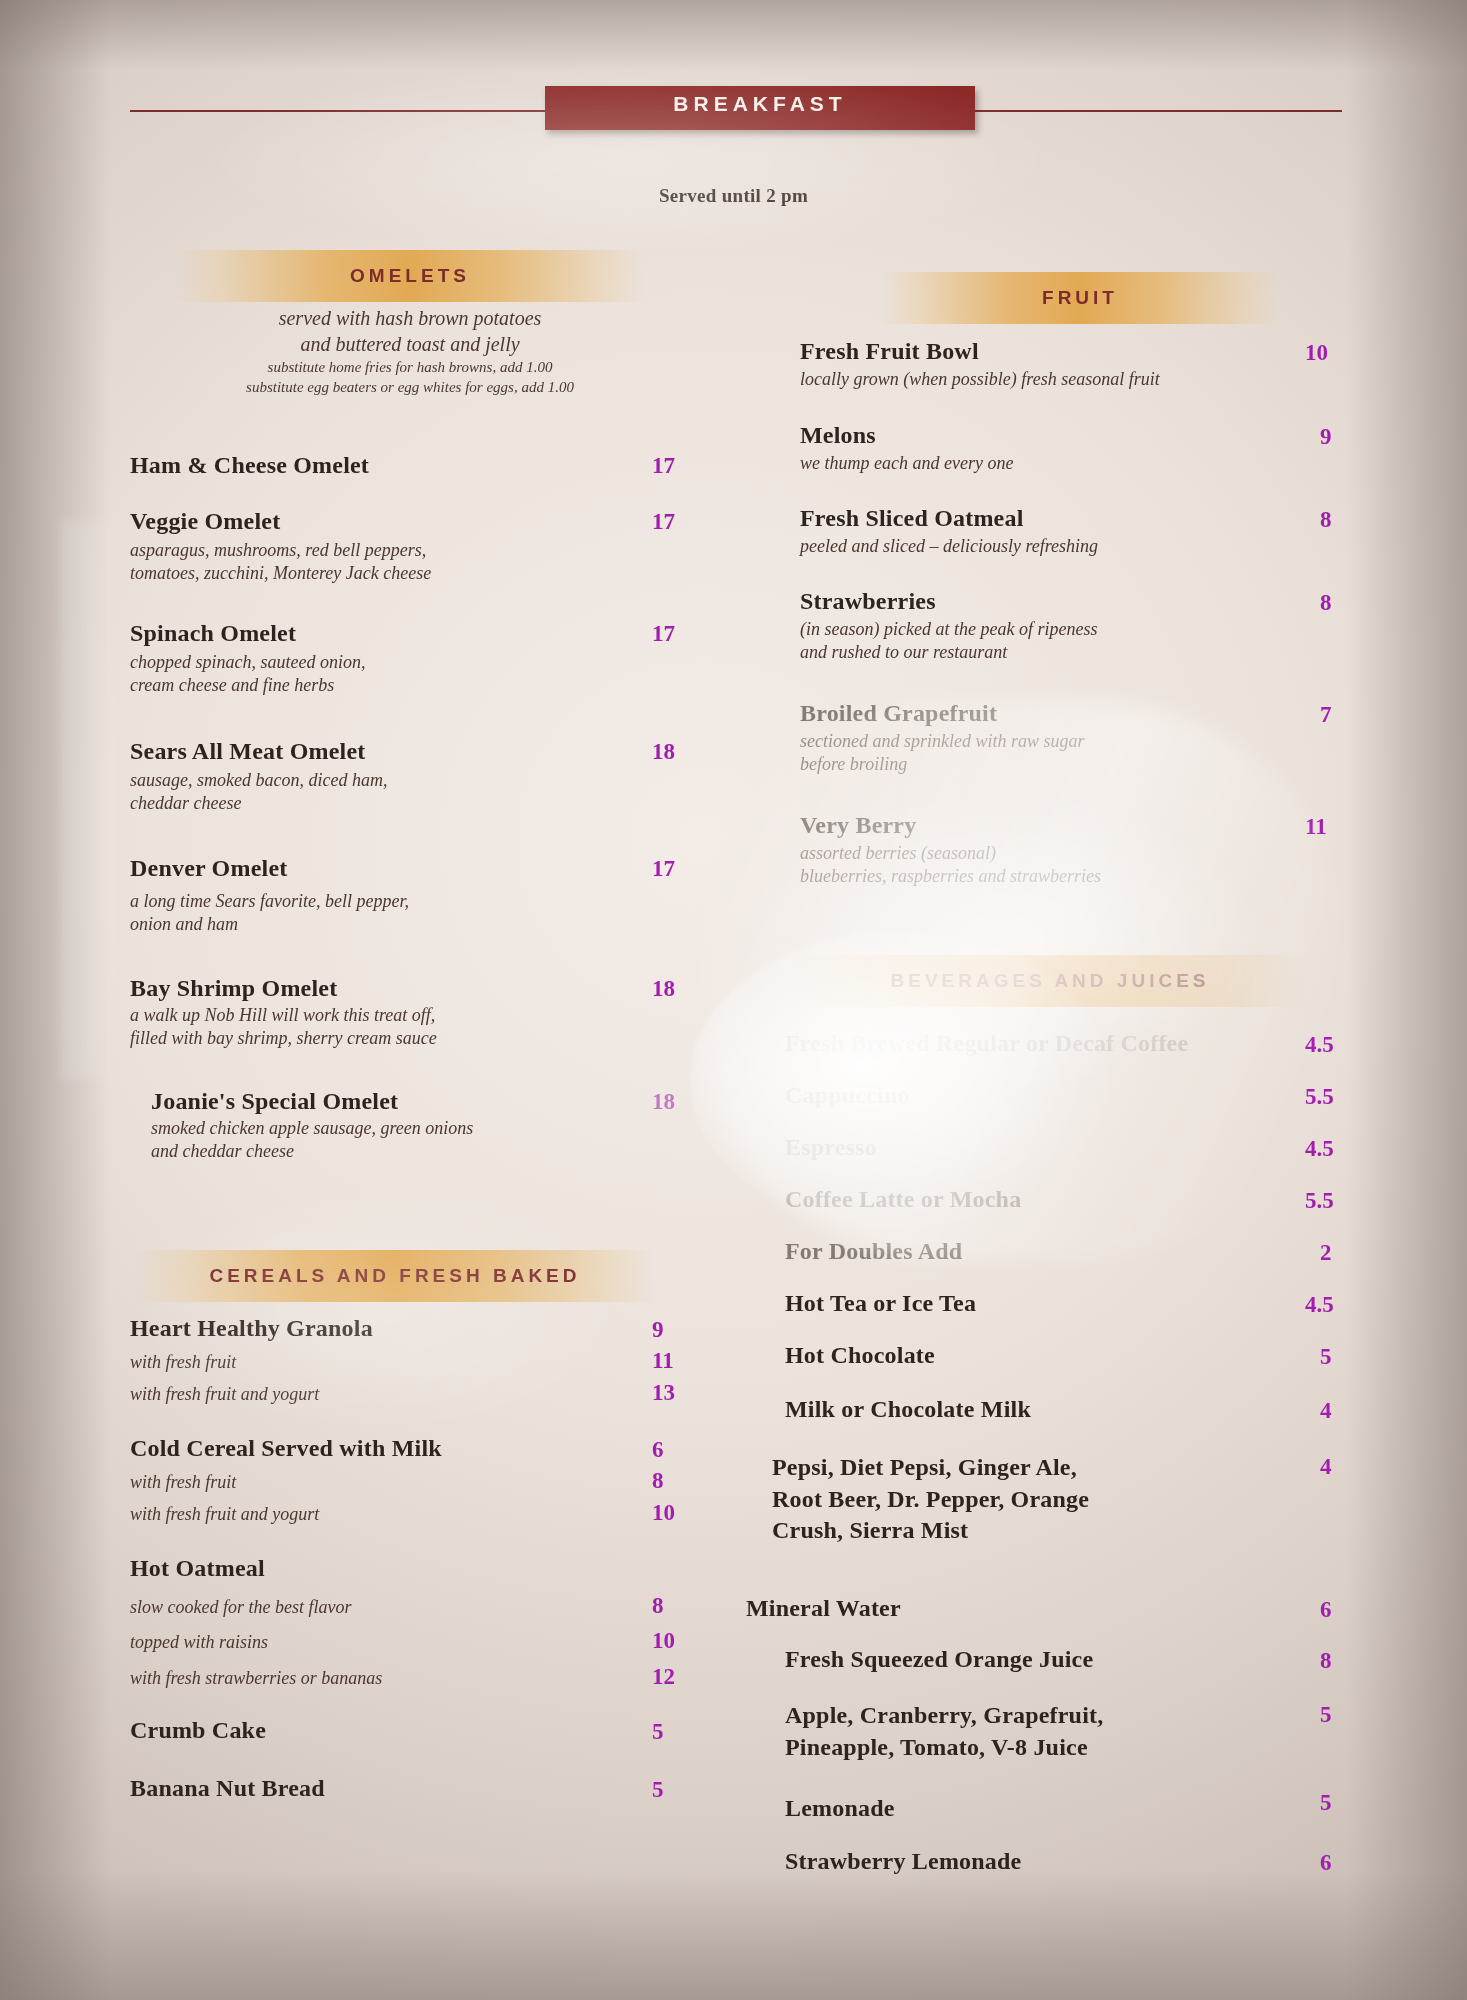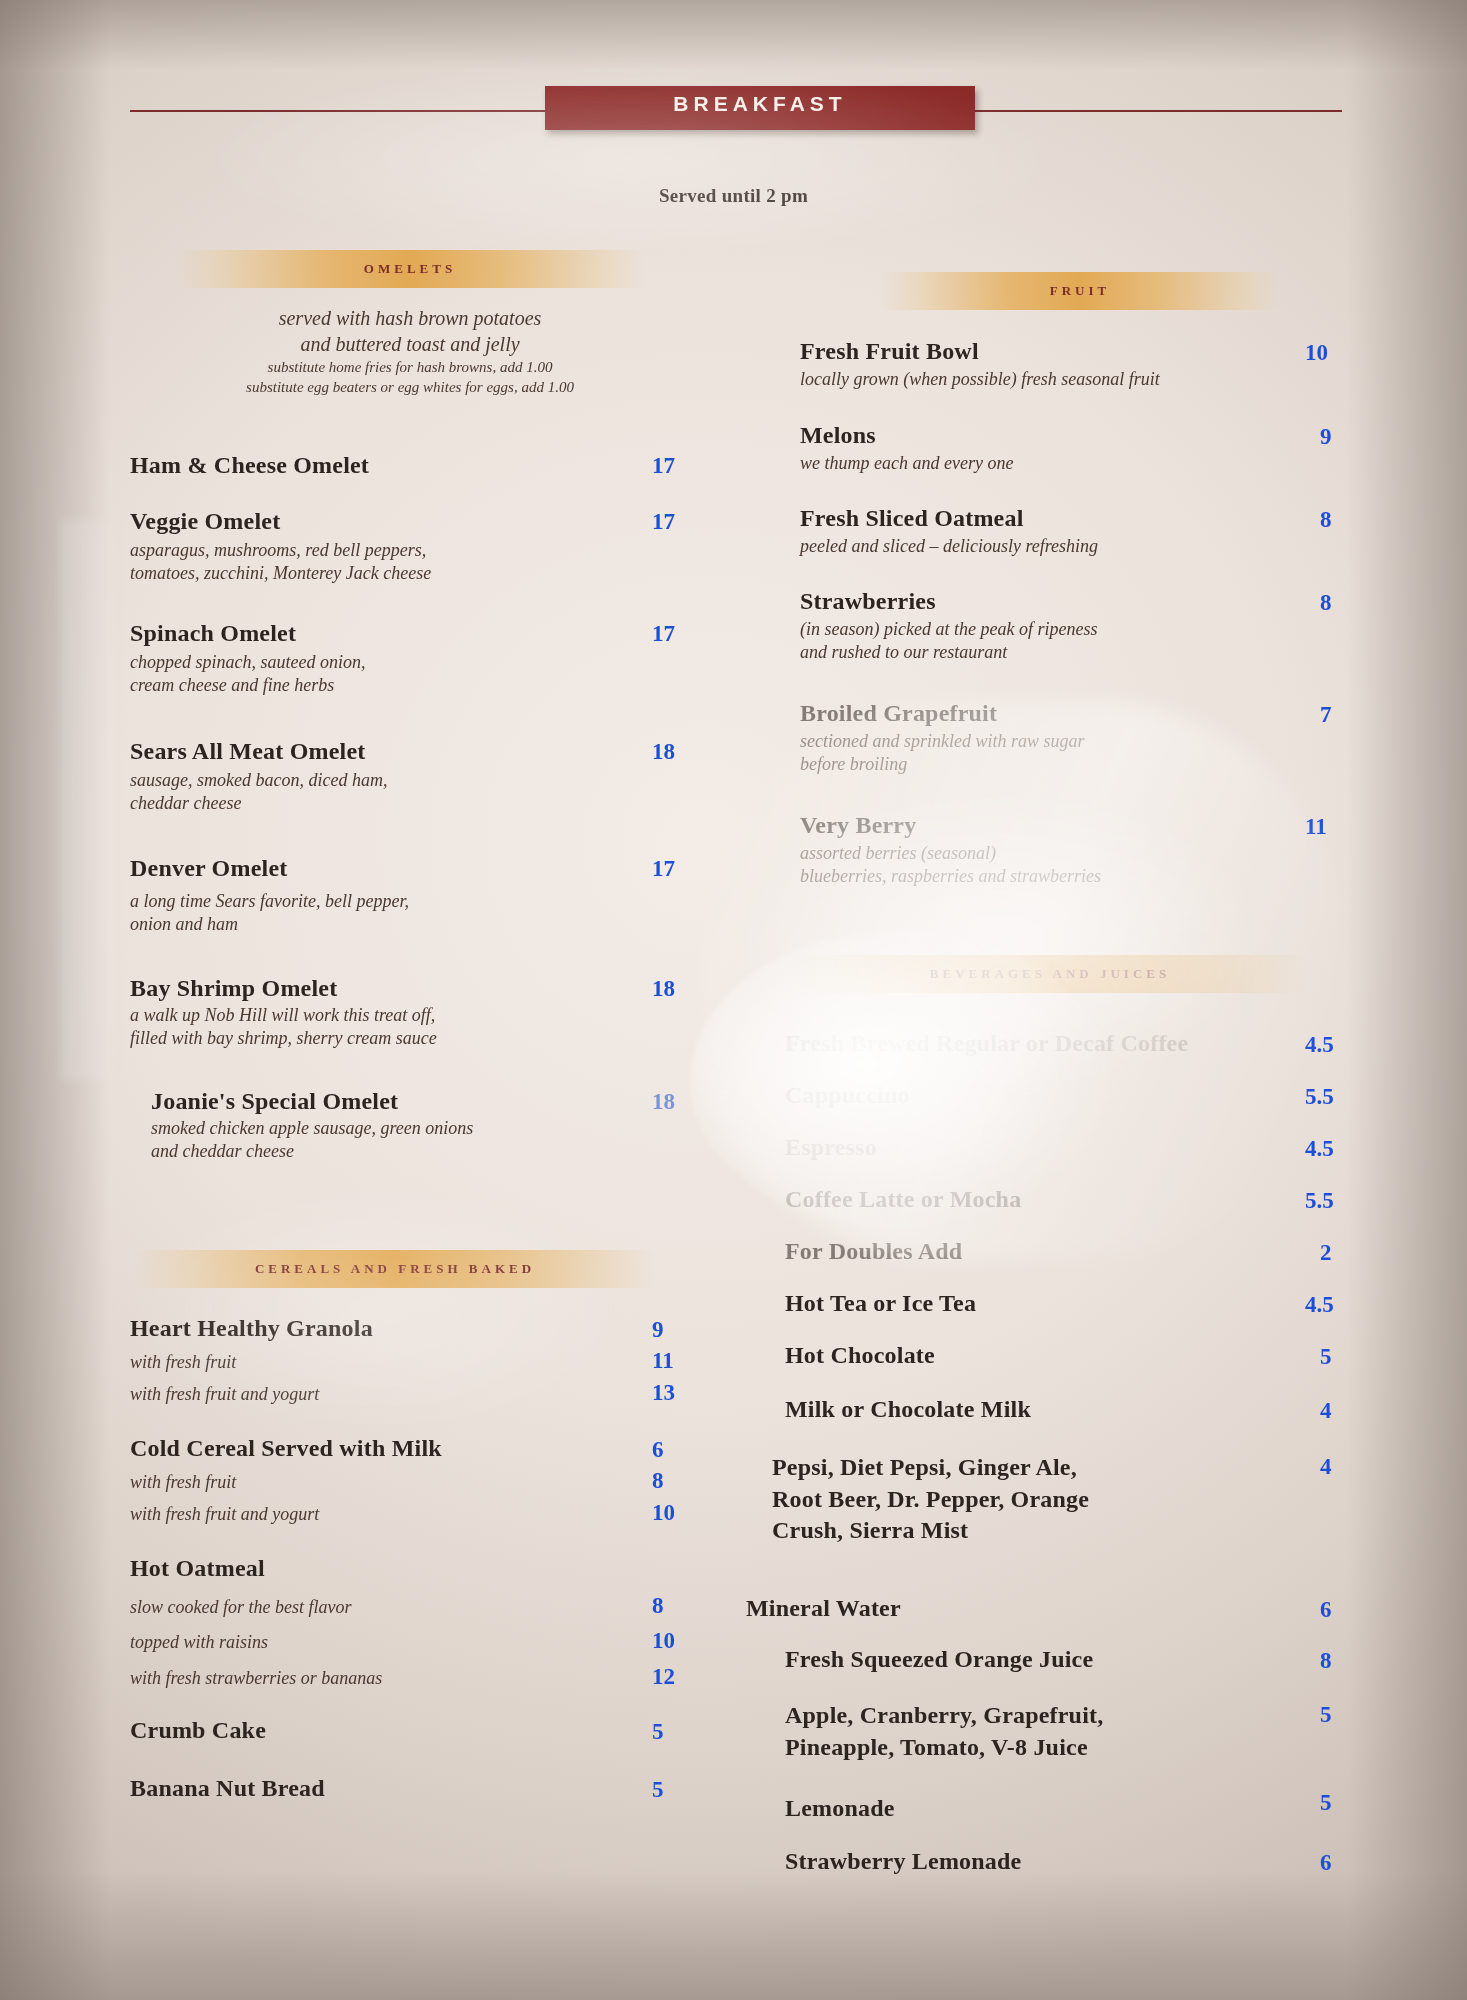--- a/index.html
+++ b/index.html
@@ -88,27 +88,27 @@
     font-family: "Liberation Serif", serif;
     font-weight: bold;
     font-size: 19px;
     color: #3a2c26;
     letter-spacing: 0.3px;
   }
 
   
   .sec-head {
     position: absolute;
-    height: 38px;
+    height: 52px;
     display: flex;
     align-items: center;
     justify-content: center;
-    font-family: Liberation Serif, serif;
+    font-family: Liberation Sans, sans-serif;
     font-weight: bold;
-    font-size: 13px;
+    font-size: 19px;
     letter-spacing: 4px;
     color: #7d2c2c;
     background: linear-gradient(to right,
        rgba(233,196,134,0) 0%,
        rgba(233,196,134,0.35) 10%,
        rgba(229,176,96,0.85) 32%,
        rgba(226,166,76,0.95) 50%,
        rgba(229,180,104,0.8) 70%,
        rgba(233,200,145,0.3) 92%,
        rgba(233,200,145,0) 100%);
@@ -124,21 +124,21 @@
     font-size: 24px;
     font-weight: bold;
     color: #2e241f;
     letter-spacing: 0.2px;
   }
   .item-price {
     position: absolute;
     font-family: "Liberation Serif", serif;
     font-size: 23px;
     font-weight: bold;
-    color: #1d4ed8;
+    color: #a21caf;
     text-align: left;
   }
   .item-desc {
     font-family: "Liberation Serif", serif;
     font-style: italic;
     font-size: 18px;
     line-height: 1.28;
     color: #4a382f;
   }
   .sub-line {

